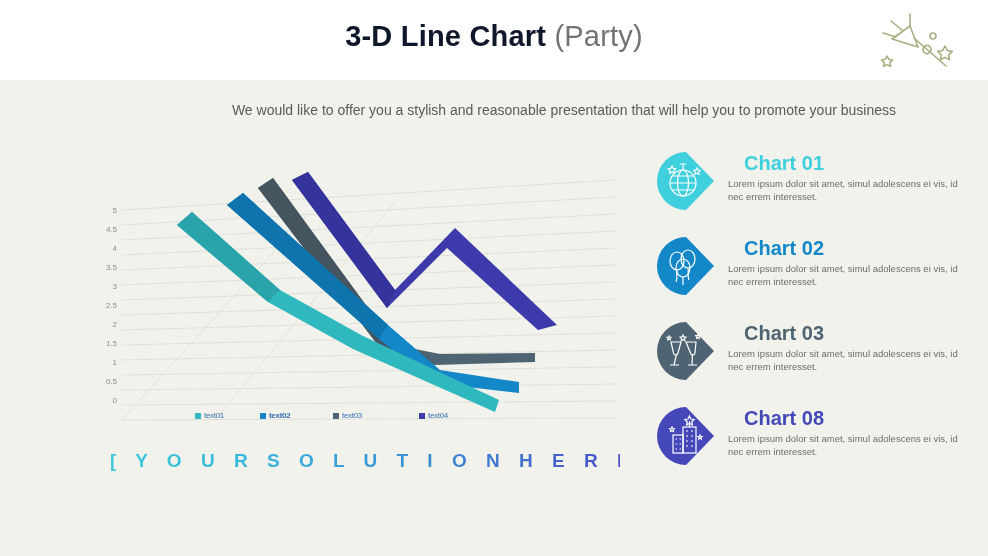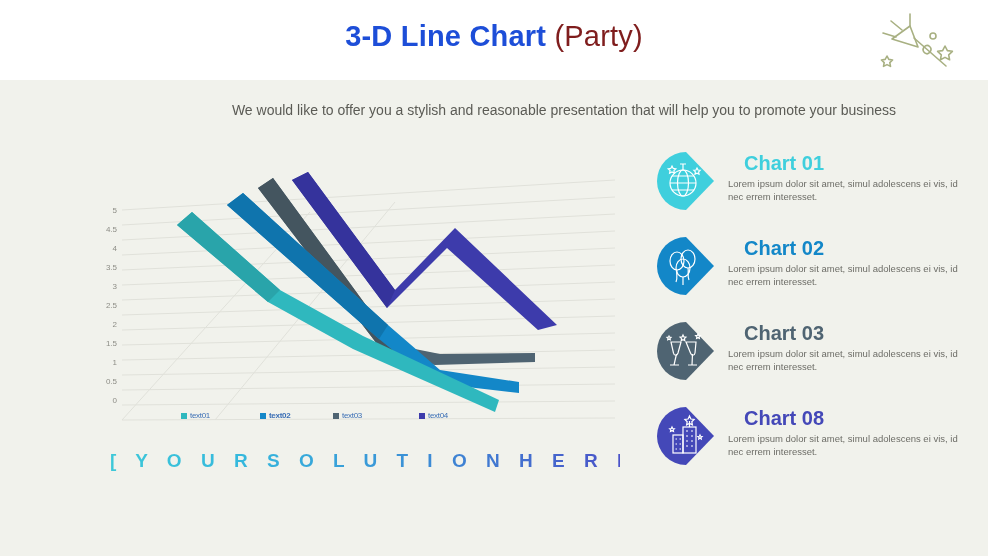--- a/index.html
+++ b/index.html
@@ -12,22 +12,22 @@
   
   #header{
     position:absolute;left:0;top:0;width:988px;height:80px;
     background:#ffffff;
   }
   #page-title{
     position:absolute;left:0;top:20px;width:988px;text-align:center;
     font-size:29px;letter-spacing:.2px;color:#7b7b7b;
     white-space:nowrap;
   }
-  #page-title .t-bold{font-weight:bold;color:#1d4ed8;}
-  #page-title .t-light{font-weight:normal;color:#7f1d1d;}
+  #page-title .t-bold{font-weight:bold;color:#0f172a;}
+  #page-title .t-light{font-weight:normal;color:#737373;}
   #popper-icon{position:absolute;right:18px;top:6px;width:96px;height:68px;}
   
   #subtitle{
     position:absolute;left:0;top:102px;width:896px;text-align:right;
     font-size:14px;color:#5b5b55;
   }
   
   #chart-area{position:absolute;left:95px;top:150px;width:545px;height:280px;}
   #chart-svg{display:block;}
   .ytick{font-size:8px;fill:#8d8d86;font-family:"Liberation Sans",sans-serif;}
@@ -135,21 +135,21 @@
     </g>
 
     <g>
       <path d="M97 62 L185 140 L268 186 L404 250 L400 262 L258 199 L173 152 L82 75 Z" fill="#2fb8be"></path>
       <path d="M97 62 L82 75 L173 152 L185 140 Z" fill="#29a4aa"></path>
     </g>
   </svg>
 </div>
 
 <div id="chart-legend">
-  <div class="legend-item" style="left:1px;">
+  <div class="legend-item" style="left:15px;">
     <span class="legend-swatch" style="background:#2fb8be"></span>
     <span class="legend-label">text01</span>
   </div>
   <div class="legend-item" style="left:80px;font-weight:bold;">
     <span class="legend-swatch" style="background:#1387c8"></span>
     <span class="legend-label">text02</span>
   </div>
   <div class="legend-item" style="left:153px;">
     <span class="legend-swatch" style="background:#4f6472"></span>
     <span class="legend-label">text03</span>

